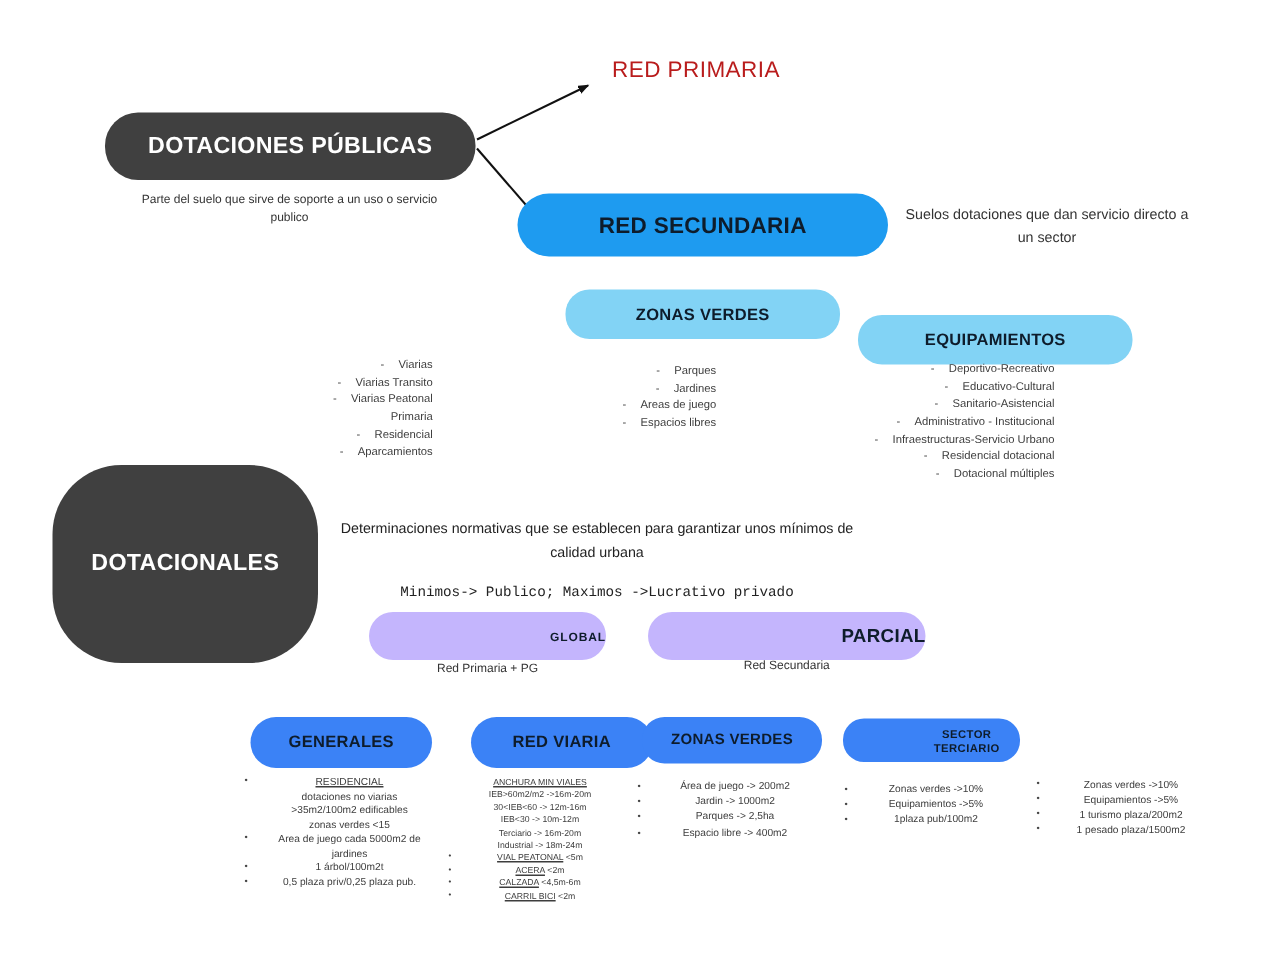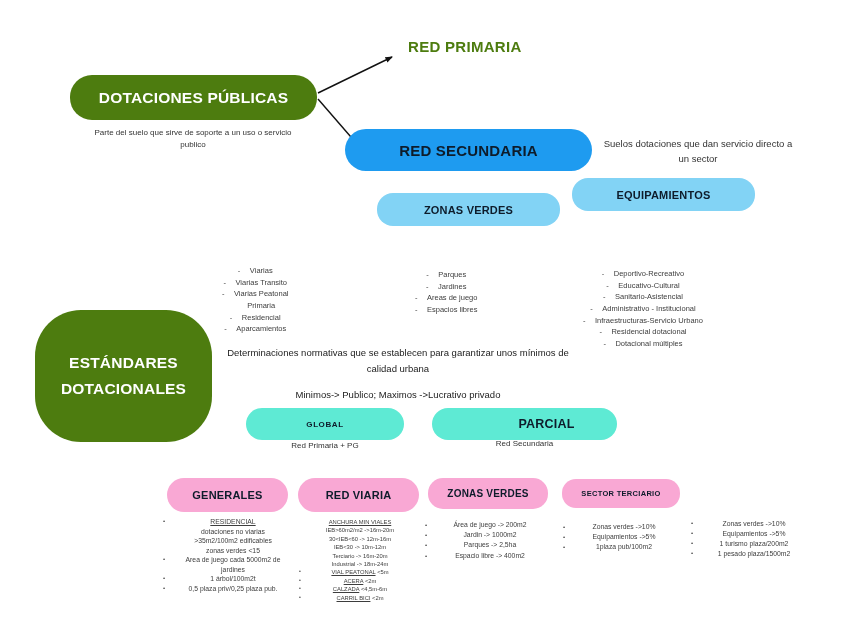--- a/index.html
+++ b/index.html
@@ -5,42 +5,42 @@
   html,body{margin:0;padding:0;background:#ffffff;}
   .canvas{
     position:relative;width:848px;height:643px;background:#ffffff;overflow:hidden;
     font-family:"Liberation Sans", sans-serif;color:#222;
   }
   .pill{
     position:absolute;display:flex;align-items:center;justify-content:center;
     text-align:center;box-sizing:border-box;
   }
   .pill .lbl{font-weight:bold;color:#0e1c2b;letter-spacing:.2px;}
-  .dark{background:#4d7c0f;}
+  .dark{background:#404040;}
   .dark .lbl{color:#ffffff;}
   .bright{background:#1e9bf0;}
   .cat{background:#82d3f5;}
-  .sub{background:#5eead4;}
-  .bot{background:#f9a8d4;}
+  .sub{background:#c4b5fd;justify-content:flex-end;}
+  .bot{background:#3b82f6;}
 
   .caption{position:absolute;text-align:center;color:#333;}
 
   
-  .dash-list{position:absolute;text-align:center;color:#3d3d3d;margin-top:28px;}
+  .dash-list{position:absolute;text-align:right;color:#3d3d3d;}
   .dash-list .li{white-space:nowrap;padding-left:12px;}
   .dash-list .li.b{padding-left:0;}
   .dash-list .li.b::before{content:"-";display:inline-block;width:12px;text-align:left;}
 
   
   .dot-list{position:absolute;text-align:center;color:#3d3d3d;}
   .dot-list .li{position:relative;}
   .dot-list .li.b::before{content:"\2022";position:absolute;left:-7px;top:0;font-size:90%;color:#444;}
   .u{text-decoration:underline;text-underline-offset:1px;}
 
-  .node-text{position:absolute;color:#4d7c0f;font-weight:700;}
+  .node-text{position:absolute;color:#b91c1c;font-weight:400;}
   svg.arrows{position:absolute;left:0;top:0;width:848px;height:643px;pointer-events:none;}
 </style>
 </head>
 <body>
 
 <div class="canvas">
 
   <svg class="arrows" viewBox="0 0 848 643">
     <defs>
       <marker id="ah" markerWidth="9" markerHeight="8" refX="6.5" refY="3" orient="auto" markerUnits="userSpaceOnUse">
@@ -59,21 +59,21 @@
   <div class="caption" style="left:86px;top:127px;width:214px;font-size:8px;line-height:1.55;">Parte del suelo que sirve de soporte a un uso o servicio publico</div>
 
   <div class="pill bright" style="left:345px;top:129px;width:247px;height:42px;border-radius:21px;">
     <span class="lbl" style="font-size:15px;">RED SECUNDARIA</span>
   </div>
   <div class="caption" style="left:598px;top:137px;width:200px;font-size:9.5px;line-height:1.55;">Suelos dotaciones que dan servicio directo a un sector</div>
 
   <div class="pill cat" style="left:377px;top:193px;width:183px;height:33px;border-radius:16px;">
     <span class="lbl" style="font-size:11px;">ZONAS VERDES</span>
   </div>
-  <div class="pill cat" style="left:572px;top:178px;width:183px;height:33px;border-radius:16px;">
+  <div class="pill cat" style="left:572px;top:210px;width:183px;height:33px;border-radius:16px;">
     <span class="lbl" style="font-size:11px;">EQUIPAMIENTOS</span>
   </div>
 
   <div class="dash-list" style="left:222px;top:237px;font-size:7.5px;line-height:1.55;">
       <div class="li b"><span>Viarias</span></div>
       <div class="li b"><span>Viarias Transito</span></div>
       <div class="li b"><span>Viarias Peatonal</span></div>
       <div class="li"><span>Primaria</span></div>
       <div class="li b"><span>Residencial</span></div>
       <div class="li b"><span>Aparcamientos</span></div>
@@ -88,49 +88,48 @@
       <div class="li b"><span>Deportivo-Recreativo</span></div>
       <div class="li b"><span>Educativo-Cultural</span></div>
       <div class="li b"><span>Sanitario-Asistencial</span></div>
       <div class="li b"><span>Administrativo - Institucional</span></div>
       <div class="li b"><span>Infraestructuras-Servicio Urbano</span></div>
       <div class="li b"><span>Residencial dotacional</span></div>
       <div class="li b"><span>Dotacional  múltiples</span></div>
     </div>
 
   <div class="pill dark" style="left:35px;top:310px;width:177px;height:132px;border-radius:46px;flex-direction:column;">
-    <span class="lbl" style="font-size:15.5px;line-height:1.7;">ESTÁNDARES</span>
     <span class="lbl" style="font-size:15.5px;line-height:1.7;">DOTACIONALES</span>
   </div>
 
   <div class="caption" style="left:218px;top:345px;width:360px;font-size:9.5px;line-height:1.65;color:#222;">Determinaciones normativas que se establecen para garantizar unos mínimos de calidad urbana</div>
 
-  <div class="caption" style="left:218px;top:389px;width:360px;font-size:9.5px;color:#222;">Minimos-&gt; Publico; Maximos -&gt;Lucrativo privado</div>
+  <div class="caption" style="left:218px;top:389px;width:360px;font-size:9.5px;color:#222;font-family:Liberation Mono, monospace;">Minimos-&gt; Publico; Maximos -&gt;Lucrativo privado</div>
 
   <div class="pill sub" style="left:246px;top:408px;width:158px;height:32px;border-radius:16px;">
     <span class="lbl" style="font-size:8px;letter-spacing:.6px;">GLOBAL</span>
   </div>
   <div class="caption" style="left:246px;top:441px;width:158px;font-size:8px;">Red Primaria + PG</div>
 
   <div class="pill sub" style="left:432px;top:408px;width:185px;height:32px;border-radius:16px;">
     <span class="lbl" style="font-size:12.5px;margin-left:44px;">PARCIAL</span>
   </div>
   <div class="caption" style="left:432px;top:439px;width:185px;font-size:8px;">Red Secundaria</div>
 
   <div class="pill bot" style="left:167px;top:478px;width:121px;height:34px;border-radius:17px;">
     <span class="lbl" style="font-size:11px;">GENERALES</span>
   </div>
-  <div class="pill bot" style="left:298px;top:478px;width:121px;height:34px;border-radius:17px;">
+  <div class="pill bot" style="left:314px;top:478px;width:121px;height:34px;border-radius:17px;">
     <span class="lbl" style="font-size:11px;">RED VIARIA</span>
   </div>
   <div class="pill bot" style="left:428px;top:478px;width:120px;height:31px;border-radius:15px;">
     <span class="lbl" style="font-size:10px;">ZONAS VERDES</span>
   </div>
   <div class="pill bot" style="left:562px;top:479px;width:118px;height:29px;border-radius:14px;">
-    <span class="lbl" style="font-size:7.5px;letter-spacing:.3px;">SECTOR TERCIARIO</span>
+    <span class="lbl" style="font-size:7.5px;letter-spacing:.3px;margin-left:47px;">SECTOR TERCIARIO</span>
   </div>
 
   <div class="dot-list" style="left:170px;top:517px;width:126px;font-size:6.8px;line-height:1.4;">
       <div class="li b"><span class="u">RESIDENCIAL</span></div>
       <div class="li"><span>dotaciones no viarias</span></div>
       <div class="li"><span>&gt;35m2/100m2 edificables</span></div>
       <div class="li"><span>zonas verdes  &lt;15</span></div>
       <div class="li b"><span>Area de juego cada 5000m2 de</span></div>
       <div class="li"><span>jardines</span></div>
       <div class="li b"><span>1 árbol/100m2t</span></div>

